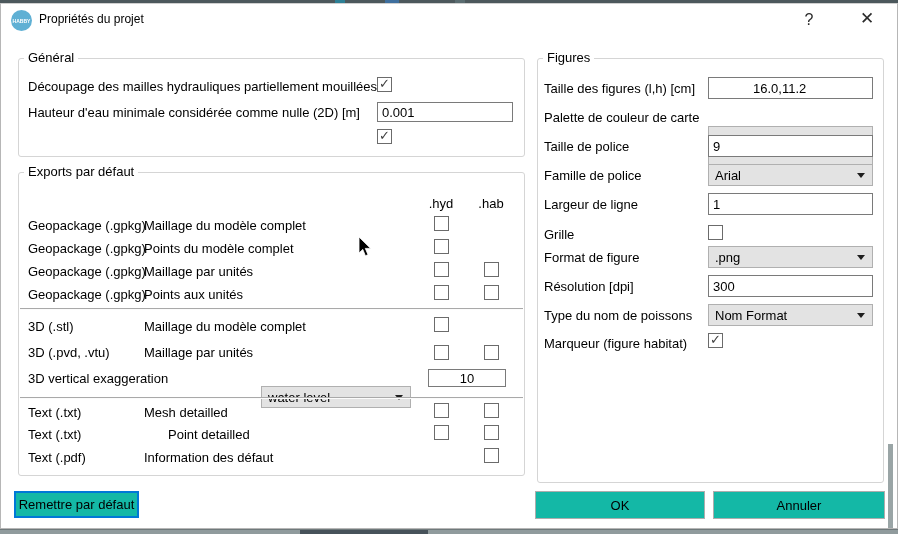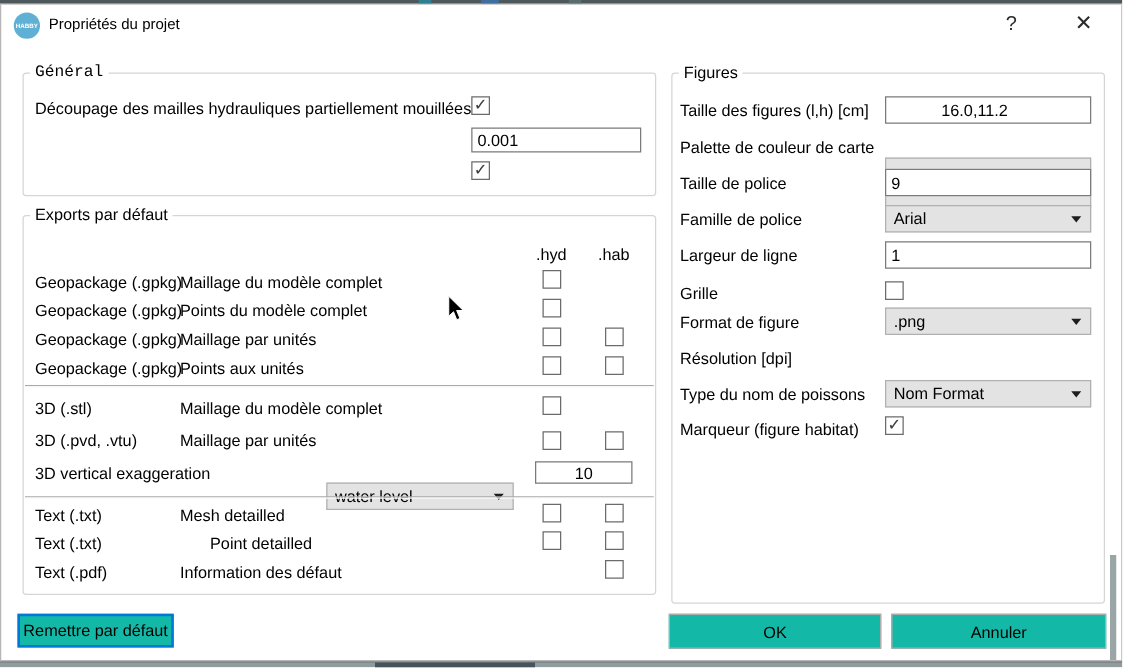--- a/index.html
+++ b/index.html
@@ -51,25 +51,26 @@
   <div class="frame"></div>
 
   <div class="appicon">
     <span>HABBY</span>
   </div>
   <span class="lbl wtitle" style="left:39px;top:12px;">Propriétés du projet</span>
   <span class="wbtn" style="left:797px;top:9px;">?</span>
   <span class="wbtn" style="left:855px;top:8px;font-size:17px;">✕</span>
 
   <div class="gbox" style="left:18px;top:58px;width:507px;height:99px;"></div>
-  <span class="gtitle" style="left:24px;top:51px;font-family:Liberation Mono, monospace;">Général</span>
+  <span class="gtitle" style="left:24px;top:51px;">Général</span>
 
   <span class="lbl" style="left:28px;top:79px;">Découpage des mailles hydrauliques partiellement mouillées</span>
   <span class="chk" style="left:377px;top:77px;">✓</span>
 
+  <span class="lbl" style="left:28px;top:105px;">Hauteur d'eau minimale considérée comme nulle (2D) [m]</span>
   <input class="txtin" style="left: 377px; top: 102px; width: 136px; height: 20px;" value="0.001">
 
   <span class="chk" style="left:377px;top:129px;">✓</span>
 
   <div class="gbox" style="left:18px;top:172px;width:507px;height:304px;"></div>
   <span class="gtitle" style="left:24px;top:165px;">Exports par défaut</span>
 
   <span class="colhdr" style="left:421px;top:196px;">.hyd</span>
   <span class="colhdr" style="left:471px;top:196px;">.hab</span>
 
@@ -152,20 +153,21 @@
   <span class="lbl" style="left:544px;top:227px;">Grille</span>
   <span class="chk" style="left:708px;top:225px;"></span>
 
   <span class="lbl" style="left:544px;top:250px;">Format de figure</span>
   <div class="combo" style="left:708px;top:246px;width:165px;height:22px;">
     <span class="ct">.png</span>
     <span class="ca"></span>
   </div>
 
   <span class="lbl" style="left:544px;top:279px;">Résolution [dpi]</span>
+  <input class="txtin" style="left: 708px; top: 275px; width: 165px; height: 22px;" value="300">
 
   <span class="lbl" style="left:544px;top:308px;">Type du nom de poissons</span>
   <div class="combo" style="left:708px;top:304px;width:165px;height:22px;">
     <span class="ct">Nom Format</span>
     <span class="ca"></span>
   </div>
 
   <span class="lbl" style="left:544px;top:336px;">Marqueur (figure habitat)</span>
   <span class="chk" style="left:708px;top:333px;">✓</span>
 

